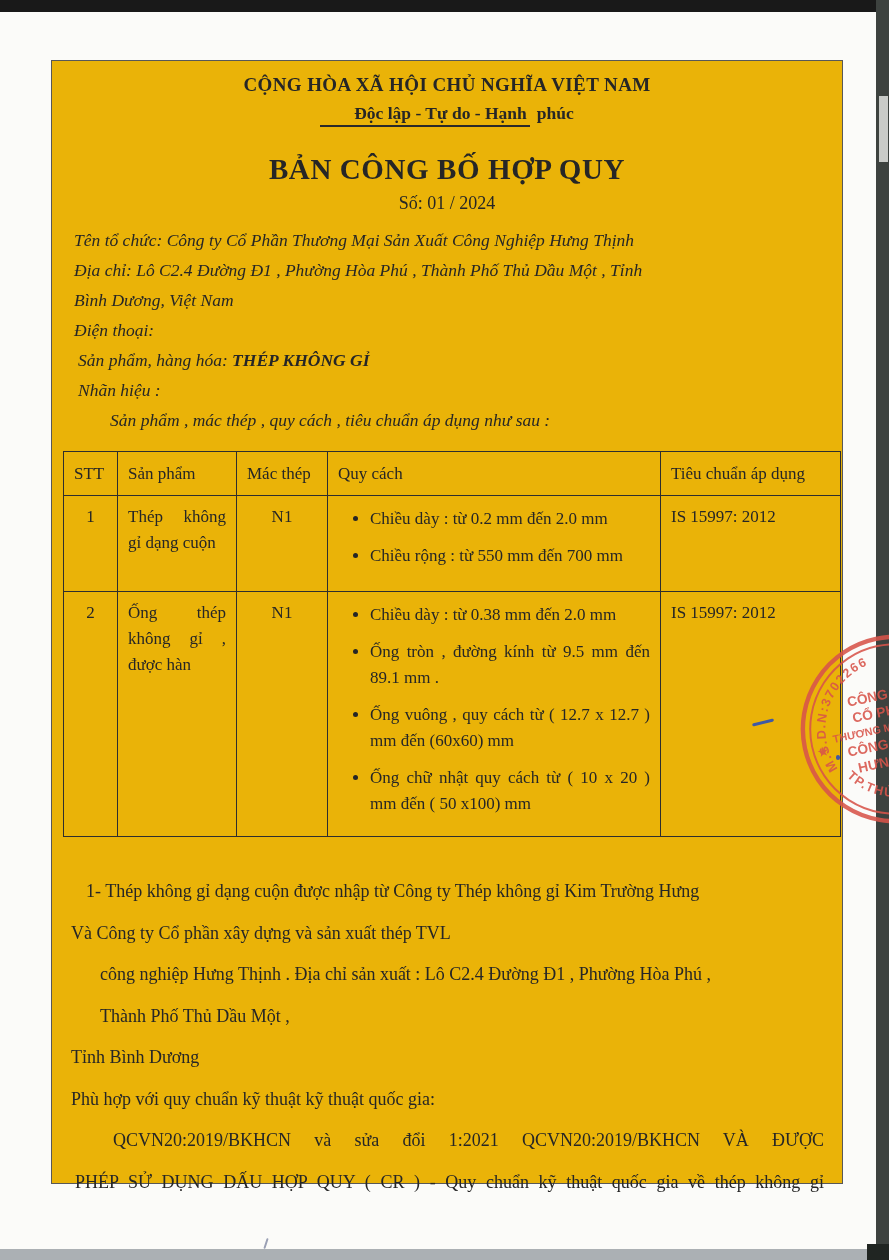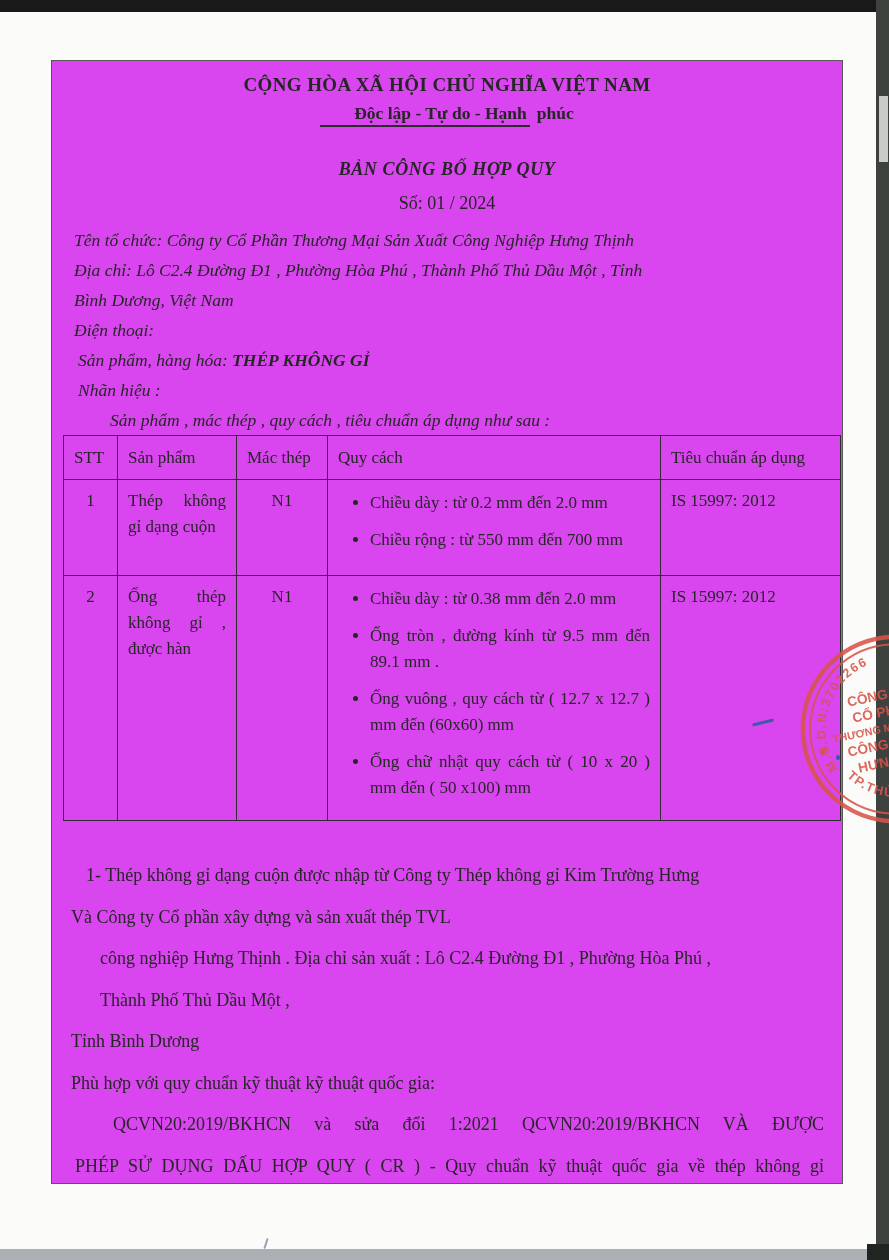--- a/index.html
+++ b/index.html
@@ -14,39 +14,39 @@
   
   .scan-top-edge{position:absolute;left:0;top:0;width:889px;height:12px;background:#191919;}
   .scan-right-edge{position:absolute;right:0;top:0;width:13px;height:1260px;background:#3d423f;}
   .scan-right-highlight{position:absolute;right:1px;top:96px;width:9px;height:66px;background:#c9cbc8;}
   .scan-bottom-edge{position:absolute;left:0;top:1249px;width:889px;height:11px;background:#abb0b4;}
   .scan-bottom-corner{position:absolute;right:0;top:1244px;width:22px;height:16px;background:#202522;}
 
   
   .frame{
     position:absolute;left:51px;top:60px;width:792px;height:1124px;
-    border:1.5px solid #585858;background:#d946ef;
+    border:1.5px solid #585858;background:#eab308;
     box-sizing:border-box;
   }
   .center{text-align:center;}
   .national-title{margin-top:12px;font-size:19px;font-weight:bold;letter-spacing:.4px;line-height:24px;}
   .motto{margin-top:4px;font-size:17.5px;font-weight:bold;line-height:24px;}
   .motto .u{border-bottom:2.5px solid #2a2a2a;padding:0 3px 2px 34px;}
   .motto .tail{margin-left:7px;}
-  .doc-title{margin-top:30px;font-size:18px;font-weight:bold;letter-spacing:.6px;line-height:28px;font-style:italic;}
+  .doc-title{margin-top:30px;font-size:29px;font-weight:bold;letter-spacing:.6px;line-height:28px;}
   .doc-number{margin-top:8px;font-size:18px;line-height:24px;}
 
   .info{margin:10px 26px 0 22px;font-size:17.5px;line-height:30px;font-style:italic;}
   .info p{margin:0;}
   .info .shift{margin-left:4px;}
   .info .intro{margin-left:36px;}
   .bold{font-weight:bold;}
 
   table.products{
-    margin:0 0 0 11px;border-collapse:collapse;width:777px;
+    margin:16px 0 0 11px;border-collapse:collapse;width:777px;
     font-size:17px;table-layout:fixed;
   }
   table.products th,table.products td{
     border:1.5px solid #2e2e2e;vertical-align:top;
     padding:8px 10px;box-sizing:border-box;line-height:26px;
   }
   table.products th{font-weight:normal;text-align:left;height:44px;vertical-align:middle;padding-top:2px;padding-bottom:2px;}
   col.c-stt{width:54px;}col.c-sp{width:119px;}col.c-mt{width:91px;}col.c-qc{width:333px;}col.c-tc{width:180px;}
   th.th-stt{text-align:center;padding-left:2px;padding-right:2px;}
   td.td-stt{text-align:center;}

